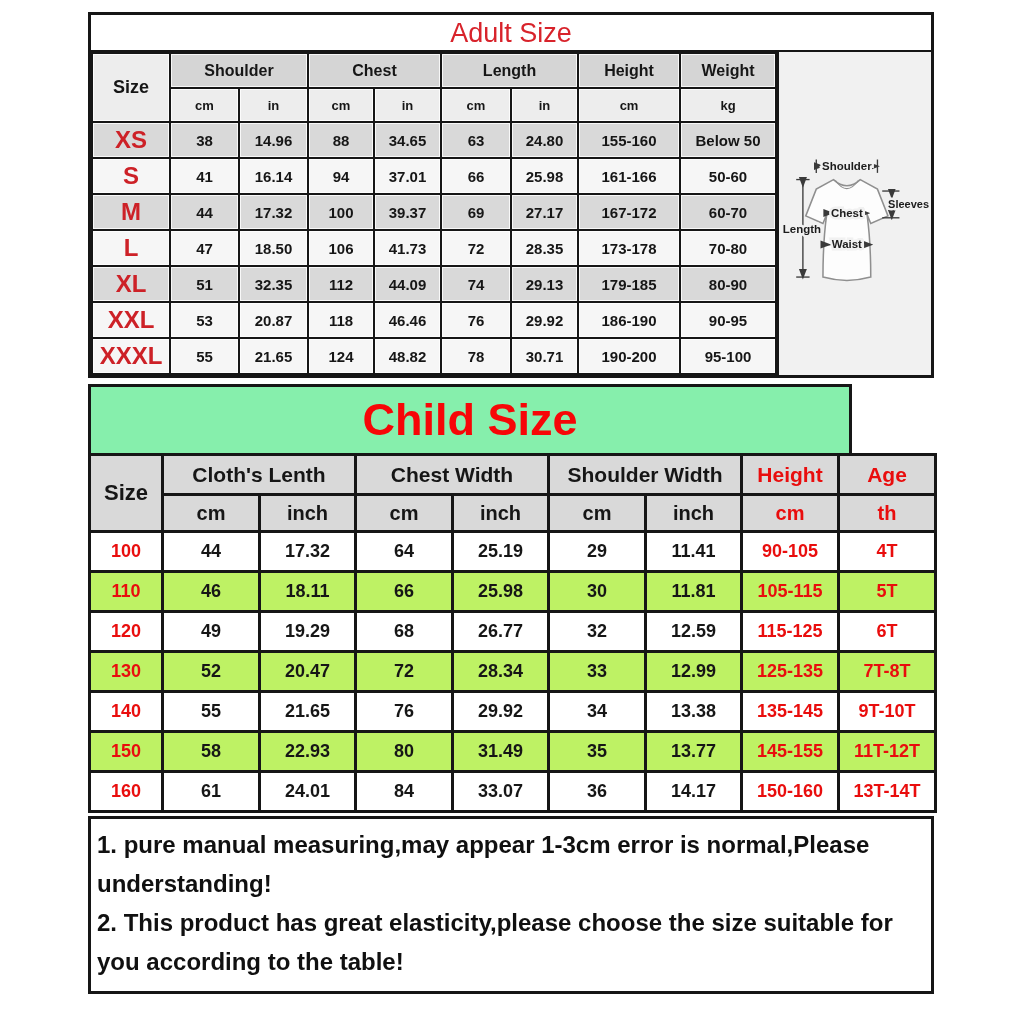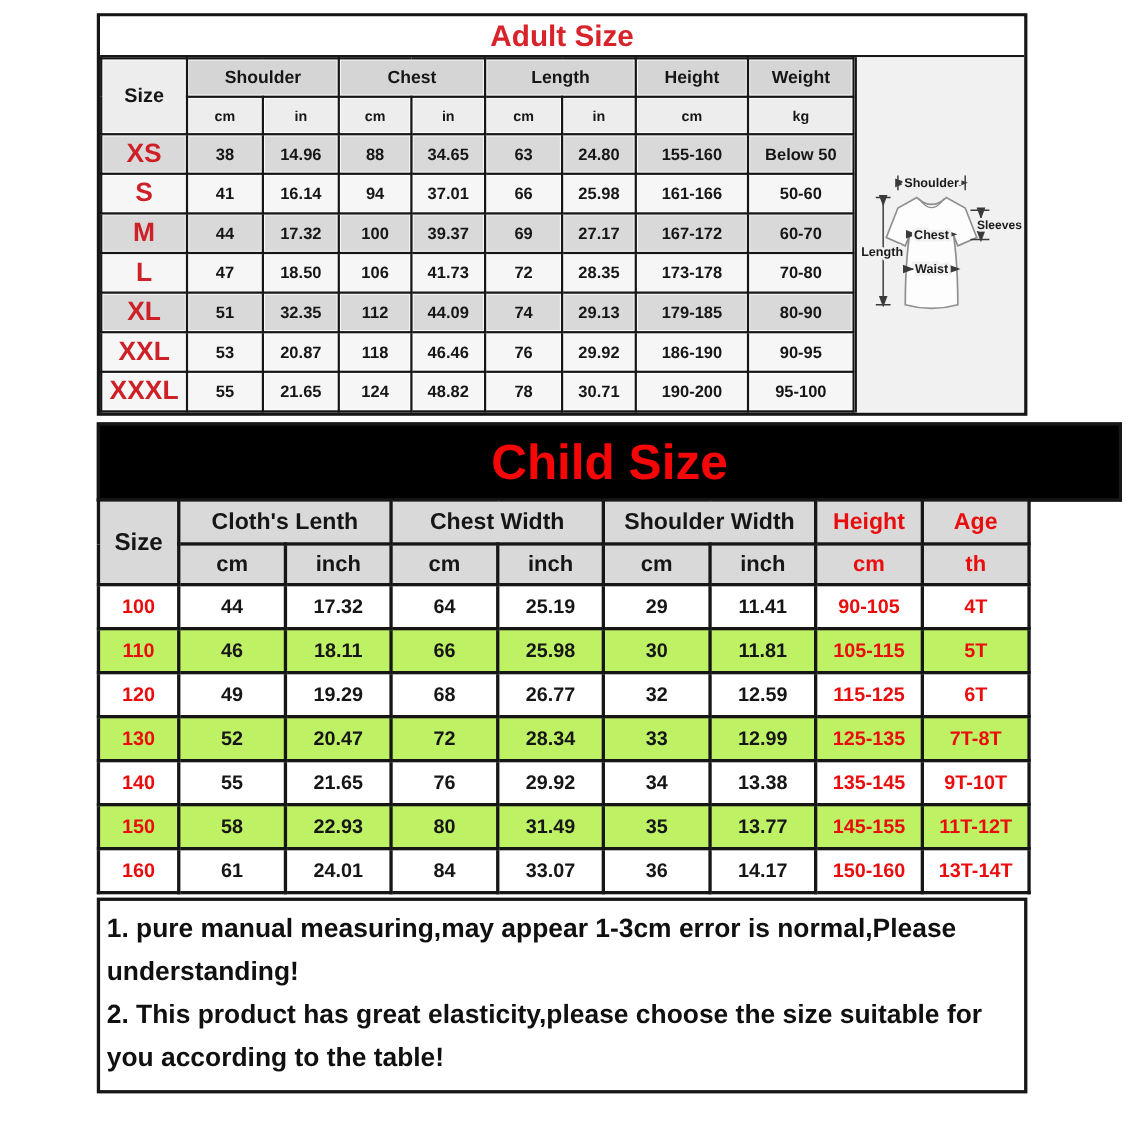--- a/index.html
+++ b/index.html
@@ -10,21 +10,21 @@
     font-family:"Liberation Sans", sans-serif;
     color:#161616;
   }
   .page { position:relative; width:1024px; height:1024px; background:#fff; overflow:hidden; }
   .content { position:absolute; left:88px; top:12px; width:846px; }
 
   
   .adult-box { width:846px; border:3px solid #161616; background:#fff; }
   .adult-title {
     height:37px; line-height:37px; text-align:center;
-    font-size:27px; font-weight:bold; color:#d8232b;
+    font-size:27px; font-weight:normal; color:#d8232b;
     border-bottom:2px solid #161616; background:#fff;
   }
   .adult-body { display:flex; align-items:stretch; }
   table { border-collapse:collapse; table-layout:fixed; }
   table.adult { width:684px; }
   table.adult th, table.adult td {
     border:2px solid #161616; text-align:center; vertical-align:middle;
     padding:0; box-shadow:inset 0 0 0 1px rgba(255,255,255,.8);
   }
   table.adult th.group-h { background:#d5d5d5; font-size:16px; font-weight:bold; height:35px; }
@@ -45,21 +45,21 @@
 
   
   .warm-box {
     width:846px; margin-top:3px; border:2px solid #161616; background:#fff;
     height:43px; line-height:39px; padding-left:4px;
     font-size:18px; font-weight:bold; color:#d61d1d; white-space:nowrap; overflow:hidden;
   }
 
   
   .child-title {
-    width:932px; margin-top:6px; border:3px solid #161616; background:#000000;
+    width:764px; margin-top:6px; border:3px solid #161616; background:#86efac;
     height:72px; display:flex; align-items:center; justify-content:center;
     font-size:45px; font-weight:bold; color:#f70607;text-align:center;
   }
   table.child { width:846px; margin-top:-3px; }
   table.child th, table.child td {
     border:3px solid #161616; text-align:center; vertical-align:middle; padding:0;
   }
   table.child th { background:#d9d9d9; font-weight:bold; }
   table.child th.group-h { font-size:21px; height:40px; }
   table.child th.size-h  { font-size:22px; }

